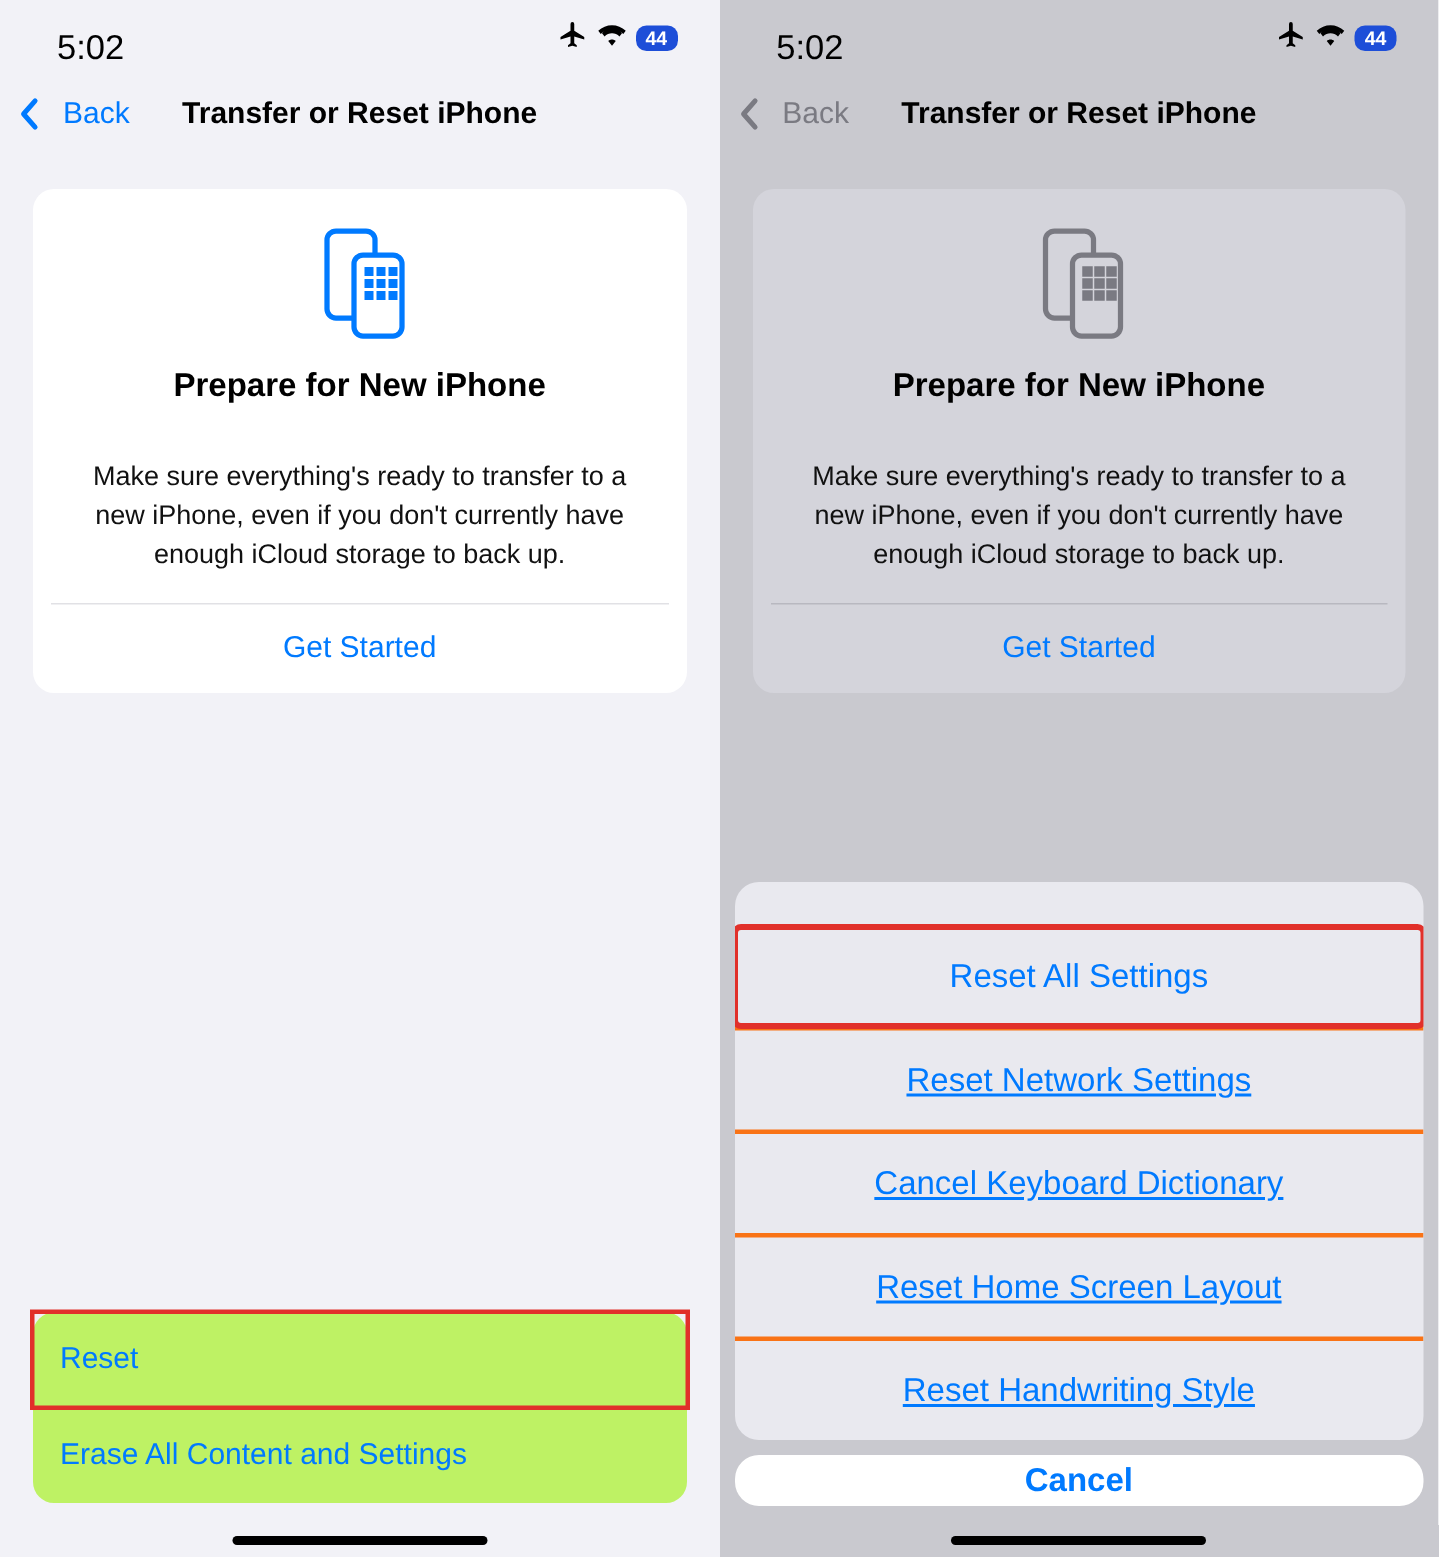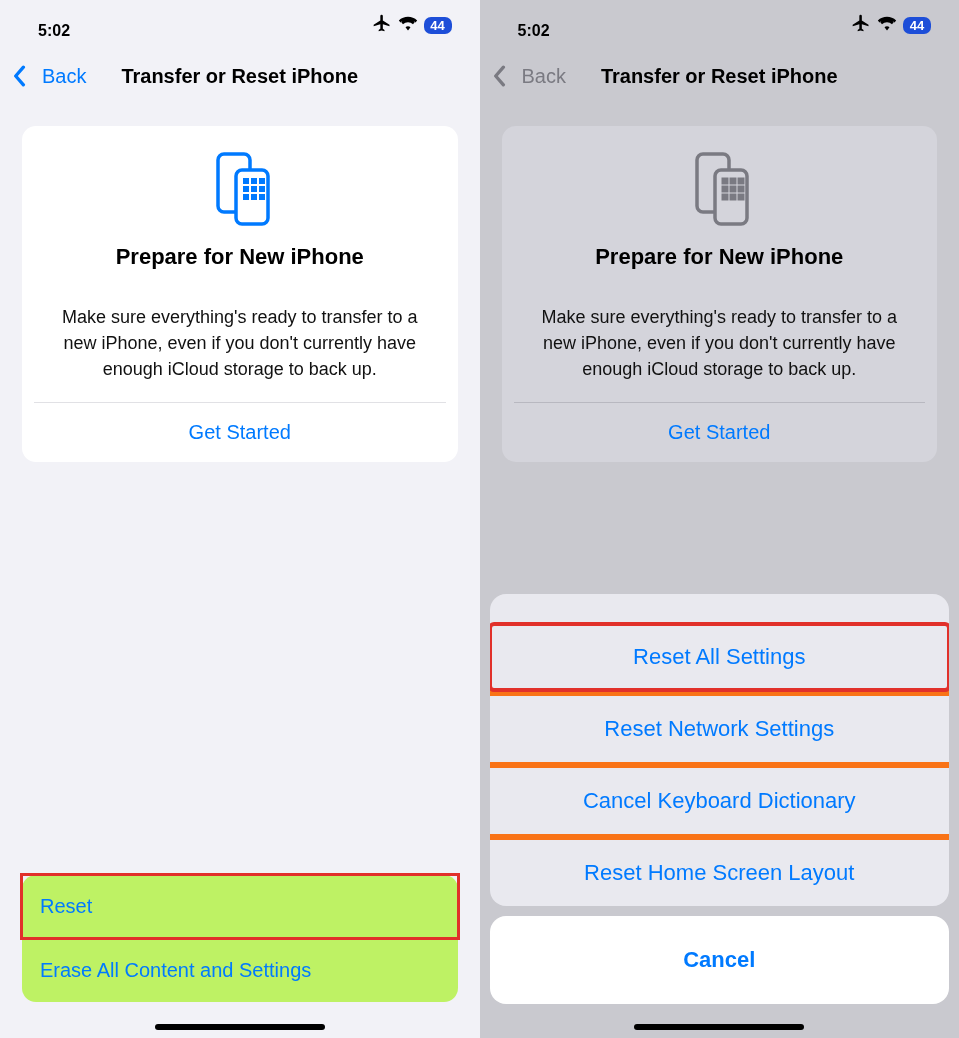--- a/index.html
+++ b/index.html
@@ -20,21 +20,21 @@
   .screen-right { background: #c9c9cf; }
 
   
   .status-bar {
     height: 50px;
     display: flex;
     justify-content: space-between;
     align-items: center;
     padding: 0 28px 0 38px;
   }
-  .status-time { font-size: 16px; font-weight: 700; margin-top: 12px; }
+  .status-time { font-size: 23px; font-weight: 400; margin-top: 12px; }
   .status-icons { display: flex; align-items: center; gap: 6px; }
   .icon-airplane, .icon-wifi { font-size: 17px; }
   .battery-pill {
     background: #1d4ed8;
     border-radius: 7px;
     color: #fff;
     font-size: 13px;
     font-weight: 600;
     padding: 1px 5px;
     display:inline-block;
@@ -124,26 +124,26 @@
     background: #e9e9ef;
     border-radius: 16px;
     overflow: hidden;
   }
   .sheet-row {
     padding: 20px 10px;
     text-align: center;
     color: #007aff;
     font-size: 22px;
   }
-  .sheet-row + .sheet-row { border-top: 6px solid #f97316; }
+  .sheet-row + .sheet-row { border-top: 3px solid #f97316; text-decoration: underline; }
   .sheet-cancel {
     margin-top: 10px;
     background: #fff;
     border-radius: 16px;
-    padding: 31px 10px;
+    padding: 4px 10px;
     text-align: center;
     color: #007aff;
     font-size: 22px;
     font-weight: 600;
   }
   .highlight-sheet {
     outline: 4px solid #e1302a;
     outline-offset: -2px;
     border-radius: 4px;
     margin-top: 30px;
@@ -288,18 +288,19 @@
     <div class="card-divider"></div>
     <div class="card-action">Get Started</div>
   </div>
 
   <div class="sheet-wrap">
     <div class="sheet-group">
       <div class="sheet-row highlight-sheet">Reset All Settings</div>
       <div class="sheet-row">Reset Network Settings</div>
       <div class="sheet-row">Cancel Keyboard Dictionary</div>
       <div class="sheet-row">Reset Home Screen Layout</div>
+      <div class="sheet-row">Reset Handwriting Style</div>
     </div>
     <div class="sheet-cancel">Cancel</div>
   </div>
 
   <div class="home-ind"></div>
 </div>
 
 </body></html>

